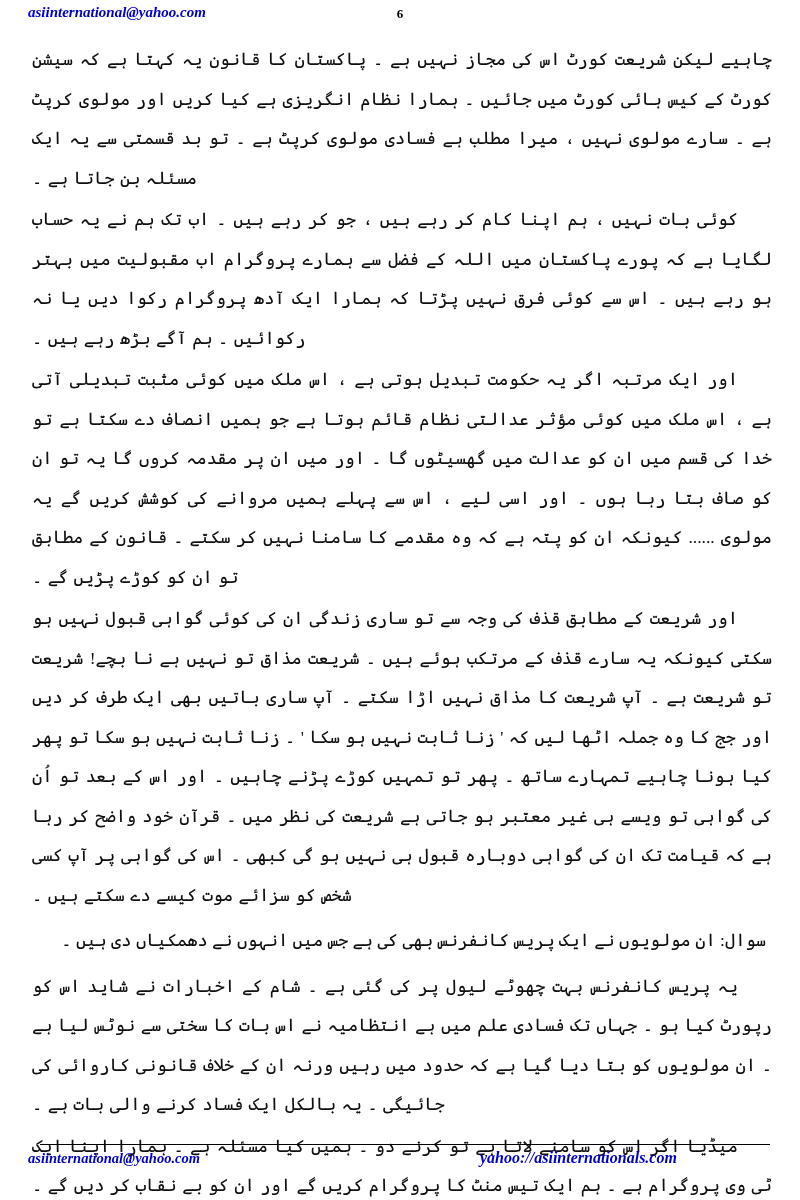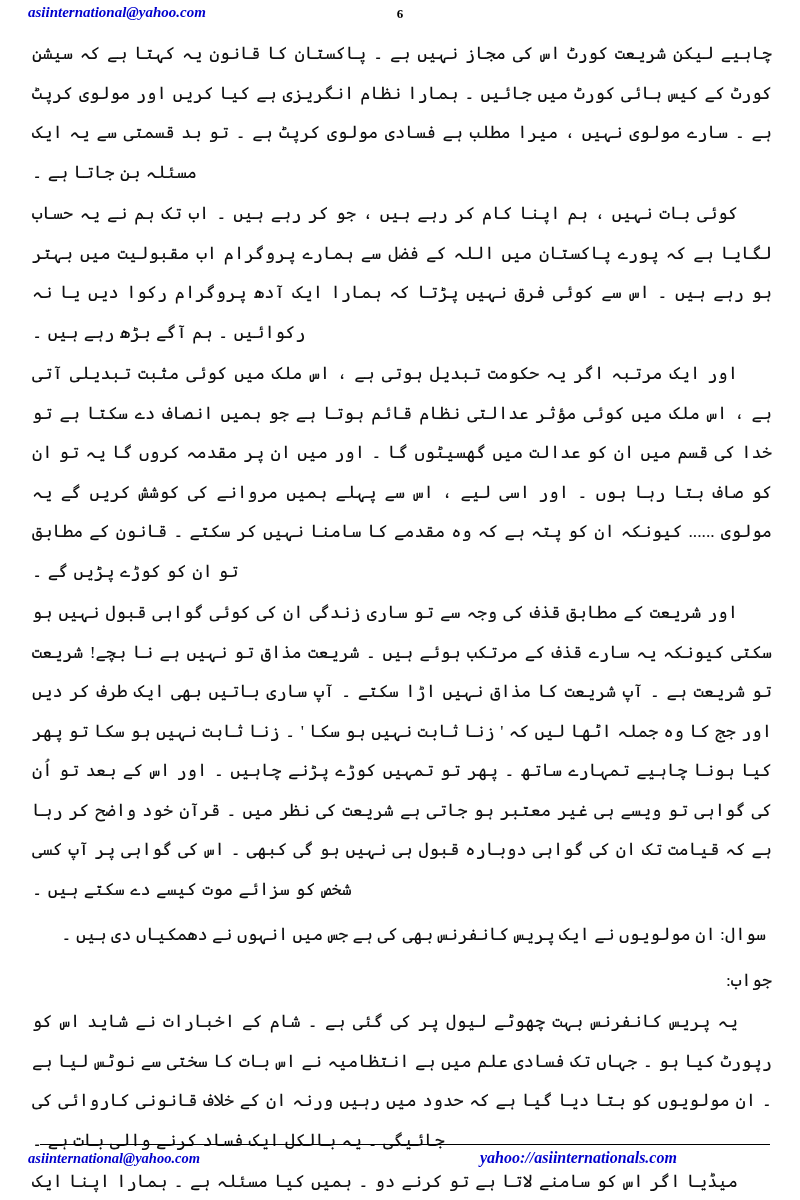--- a/index.html
+++ b/index.html
@@ -47,21 +47,21 @@
     text-align: center;
     font-family: "Liberation Serif", "DejaVu Serif", serif;
     font-weight: bold;
     font-size: 13px;
     color: #000000;
   }
 
   
   .body-text {
     position: absolute;
-    top: 34px;
+    top: 40px;
     left: 32px;
     width: 740px;
     height: 1080px;
     direction: rtl;
     text-align: justify;
     font-family: "Liberation Serif", "DejaVu Serif", serif;
     font-size: 17.5px;
     line-height: 39.5px;
     color: #101010;
   }
@@ -143,21 +143,20 @@
     <p class="para">چاہیے لیکن شریعت کورٹ اس کی مجاز نہیں ہے ۔ پاکستان کا قانون یہ کہتا ہے کہ سیشن کورٹ کے کیس ہائی کورٹ میں جائیں ۔ ہمارا نظام انگریزی ہے کیا کریں اور مولوی کرپٹ ہے ۔ سارے مولوی نہیں ، میرا مطلب ہے فسادی مولوی کرپٹ ہے ۔ تو بد قسمتی سے یہ ایک مسئلہ بن جاتا ہے ۔</p>
 
     <p class="para indent">کوئی بات نہیں ، ہم اپنا کام کر رہے ہیں ، جو کر رہے ہیں ۔ اب تک ہم نے یہ حساب لگایا ہے کہ پورے پاکستان میں اللہ کے فضل سے ہمارے پروگرام اب مقبولیت میں بہتر ہو رہے ہیں ۔ اس سے کوئی فرق نہیں پڑتا کہ ہمارا ایک آدھ پروگرام رکوا دیں یا نہ رکوائیں ۔ ہم آگے بڑھ رہے ہیں ۔</p>
 
     <p class="para indent">اور ایک مرتبہ اگر یہ حکومت تبدیل ہوتی ہے ، اس ملک میں کوئی مثبت تبدیلی آتی ہے ، اس ملک میں کوئی مؤثر عدالتی نظام قائم ہوتا ہے جو ہمیں انصاف دے سکتا ہے تو خدا کی قسم میں ان کو عدالت میں گھسیٹوں گا ۔ اور میں ان پر مقدمہ کروں گا یہ تو ان کو صاف بتا رہا ہوں ۔ اور اسی لیے ، اس سے پہلے ہمیں مروانے کی کوشش کریں گے یہ مولوی ...... کیونکہ ان کو پتہ ہے کہ وہ مقدمے کا سامنا نہیں کر سکتے ۔ قانون کے مطابق تو ان کو کوڑے پڑیں گے ۔</p>
 
     <p class="para indent">اور شریعت کے مطابق قذف کی وجہ سے تو ساری زندگی ان کی کوئی گواہی قبول نہیں ہو سکتی کیونکہ یہ سارے قذف کے مرتکب ہوئے ہیں ۔ شریعت مذاق تو نہیں ہے نا بچے! شریعت تو شریعت ہے ۔ آپ شریعت کا مذاق نہیں اڑا سکتے ۔ آپ ساری باتیں بھی ایک طرف کر دیں اور جج کا وہ جملہ اٹھا لیں کہ ' زنا ثابت نہیں ہو سکا ' ۔ زنا ثابت نہیں ہو سکا تو پھر کیا ہونا چاہیے تمہارے ساتھ ۔ پھر تو تمہیں کوڑے پڑنے چاہیں ۔ اور اس کے بعد تو اُن کی گواہی تو ویسے ہی غیر معتبر ہو جاتی ہے شریعت کی نظر میں ۔ قرآن خود واضح کر رہا ہے کہ قیامت تک ان کی گواہی دوبارہ قبول ہی نہیں ہو گی کبھی ۔ اس کی گواہی پر آپ کسی شخص کو سزائے موت کیسے دے سکتے ہیں ۔</p>
 
     <p class="qa-label">سوال: ان مولویوں نے ایک پریس کانفرنس بھی کی ہے جس میں انہوں نے دھمکیاں دی ہیں ۔</p>
 
-    <p class="qa-answer">جواب:</p>
 
     <p class="para indent">یہ پریس کانفرنس بہت چھوٹے لیول پر کی گئی ہے ۔ شام کے اخبارات نے شاید اس کو رپورٹ کیا ہو ۔ جہاں تک فسادی علم میں ہے انتظامیہ نے اس بات کا سختی سے نوٹس لیا ہے ۔ ان مولویوں کو بتا دیا گیا ہے کہ حدود میں رہیں ورنہ ان کے خلاف قانونی کاروائی کی جائیگی ۔ یہ بالکل ایک فساد کرنے والی بات ہے ۔</p>
 
     <p class="para indent">میڈیا اگر اس کو سامنے لاتا ہے تو کرنے دو ۔ ہمیں کیا مسئلہ ہے ۔ ہمارا اپنا ایک ٹی وی پروگرام ہے ۔ ہم ایک تیس منٹ کا پروگرام کریں گے اور ان کو بے نقاب کر دیں گے ۔ اللہ کے فضل سے ہم خود میڈیا ہیں ۔ ہماری فیس بک کمیونٹی ہے ، ہماری ویب سائٹ ہے ، ہمارا اپنا میڈیا ہے ۔ ہم دس دفعہ چیلنج کر چکے ہیں ان کو کہ آؤ ہم سے بات کرو ۔ اگر ہمت ہے تو آؤ ۔ لیکن شرط میری وہی ہے میں اپنا پستول اپنے ساتھ رکھوں گا ۔ جھوٹے کو چھوڑوں گا نہیں ۔ یہ کیوں خوفزدہ ہیں ۔</p>
 
   </div>
 
   <div class="footer">
     <div class="footer-rule"></div>
     <div class="footer-email">asiinternational@yahoo.com</div>

